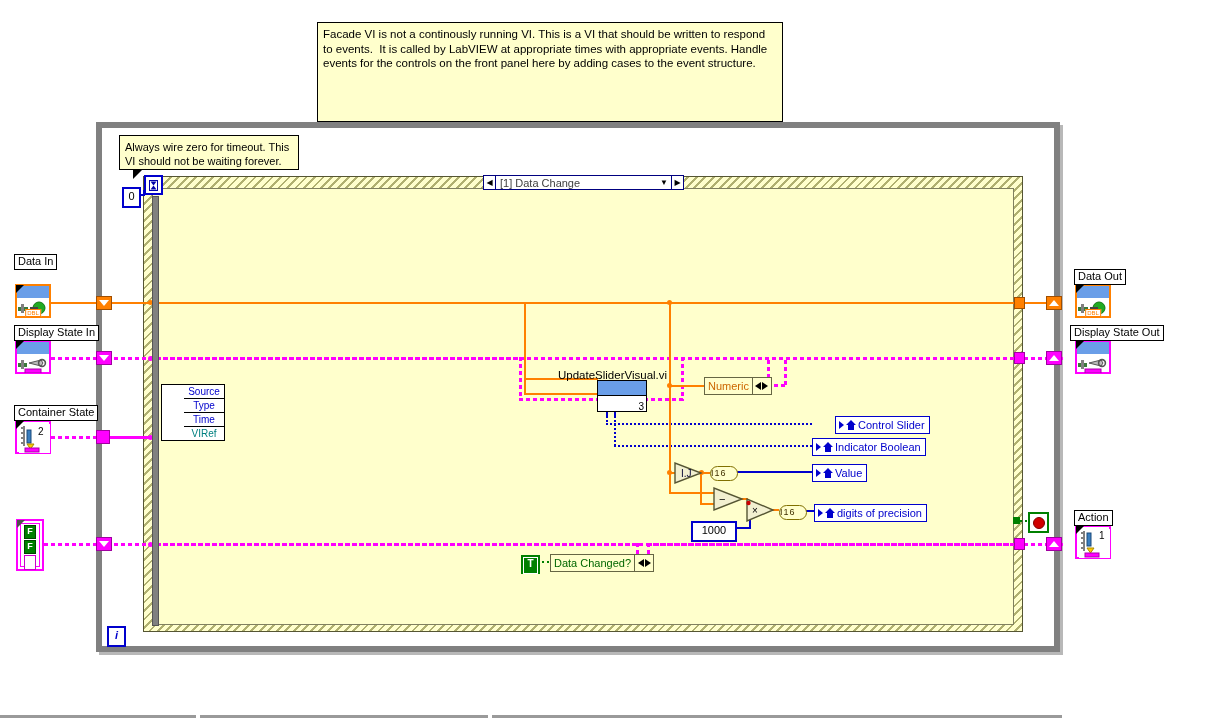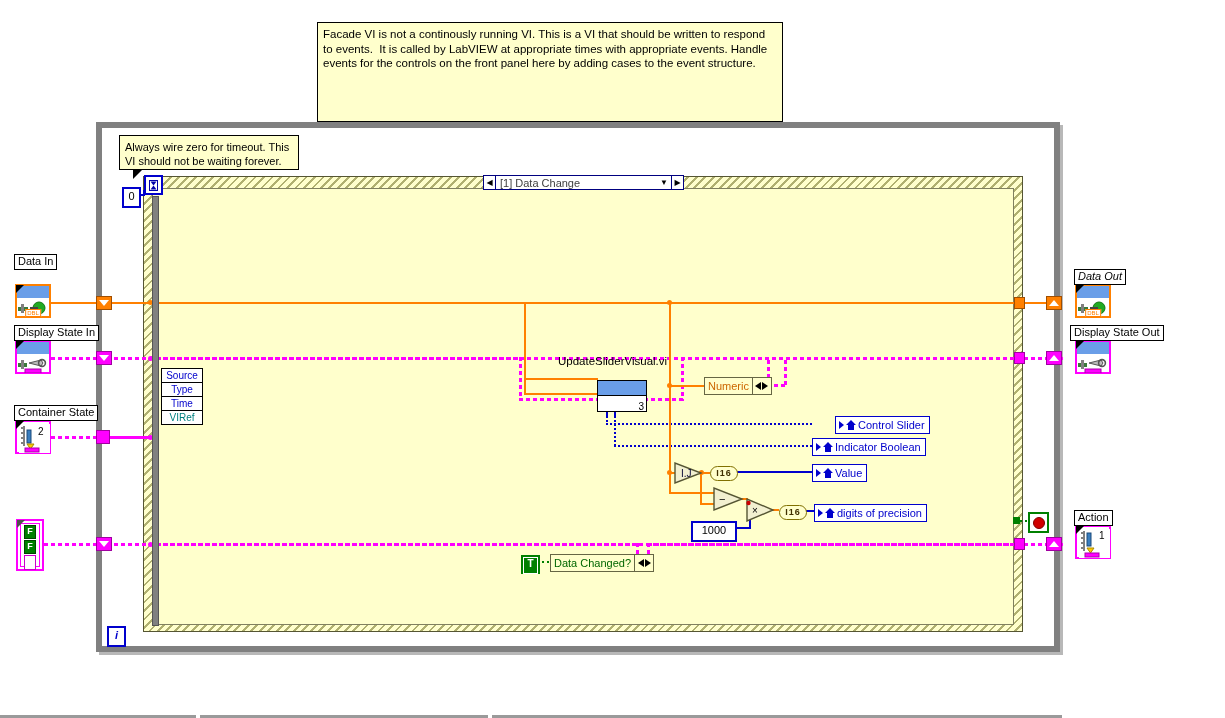--- a/index.html
+++ b/index.html
@@ -326,25 +326,24 @@
     z-index: 26;
   }
 
   
   .i16 {
     position: absolute;
     background: #ffffcc;
     border: 1px solid #807000;
     border-radius: 8px;
     font-size: 9px;
-    font-weight: bold;
+    font-weight: normal;
     color: #403000;
     height: 13px;
     line-height: 12px;
-    text-align: center;
     z-index: 27;
     letter-spacing: 1px;
   }
 
   
   .fn-tri {
     position: absolute;
     z-index: 26;
   }
   .fn-tri svg { display:block; }
@@ -461,21 +460,21 @@
       <path d="M1.5 9.5 L7.5 9.5 L4.5 5.5 Z" fill="#0000aa"></path>
     </svg>
   </div>
   <div class="zeroconst" style="left:122px; top:187px;">0</div>
 
   <div class="wire w-blue" style="left:137px; top:194px; width:8px; height:2px;"></div>
   <div class="wire w-blue" style="left:143px; top:190px; width:2px; height:6px;"></div>
 
   <div class="evt-sidebar" style="left:152px; top:196px; height:428px;"></div>
 
-  <div class="evtdata" style="left:161px; top:368px;">
+  <div class="evtdata" style="left:161px; top:384px;padding-left:22px;">
     <div>Source</div>
     <div>Type</div>
     <div>Time</div>
     <div>VIRef</div>
   </div>
 
   <div class="term-label" style="left:14px; top:254px;">Data In</div>
   <div class="term term-dbl" style="left:15px; top:284px; width:36px; height:34px;">
     <div class="blackcorner"></div>
     <div class="icon-top"></div>
@@ -547,21 +546,21 @@
   <div class="tunnel tun-sq-m" style="left:96px; top:430px; width:14px; height:14px;"></div>
   <div class="tunnel tun-box-m" style="left:96px; top:537px; width:16px; height:14px;">
     <div class="glyph-dn"></div>
   </div>
 
   <div class="junc junc-o" style="left:148px; top:300px;"></div>
   <div class="junc junc-m" style="left:148px; top:356px;"></div>
   <div class="junc junc-m" style="left:148px; top:435px;"></div>
   <div class="junc junc-m" style="left:148px; top:542px;"></div>
 
-  <div class="term-label" style="left:1074px; top:269px;font-style:italic;">Data Out</div>
+  <div class="term-label" style="left:1074px; top:269px;">Data Out</div>
   <div class="term term-dbl" style="left:1075px; top:284px; width:36px; height:34px;">
     <div class="blackcorner"></div>
     <div class="icon-top"></div>
     <div class="icon-bot">
       <svg width="32" height="18" viewBox="0 0 32 18">
         <rect x="1" y="9" width="10" height="4" fill="#3a7a3a"></rect>
         <rect x="4" y="6" width="3" height="9" fill="#808080"></rect>
         <circle cx="22" cy="10" r="6" fill="#22aa22" stroke="#117711"></circle>
         <rect x="13" y="9" width="8" height="3" fill="#444444"></rect>
       </svg>
@@ -642,21 +641,21 @@
   <div class="wire-dash-v-mag" style="left:784px; top:360px; width:3px; height:27px;"></div>
 
   <div class="wire-dash-mag" style="left:110px; top:436px; width:42px; height:3px;"></div>
 
   <div class="wire-dash-mag" style="left:150px; top:543px; width:488px; height:3px;"></div>
   <div class="wire-dash-v-mag" style="left:636px; top:543px; width:3px; height:22px;"></div>
   <div class="wire-dash-mag" style="left:636px; top:562px; width:14px; height:3px;"></div>
   <div class="wire-dash-mag" style="left:648px; top:543px; width:368px; height:3px;"></div>
   <div class="wire-dash-v-mag" style="left:647px; top:543px; width:3px; height:22px;"></div>
 
-  <div class="subvi-label" style="left:558px; top:355px;">UpdateSliderVisual.vi</div>
+  <div class="subvi-label" style="left:558px; top:369px;">UpdateSliderVisual.vi</div>
   <div class="subvi" style="left:597px; top:380px; width:48px; height:30px;">
     <div class="subvi-top"></div>
     <div class="subvi-num">3</div>
   </div>
 
   <div class="wire w-blue" style="left:606px; top:410px; width:2px; height:7px;"></div>
   <div class="wire w-blue" style="left:614px; top:410px; width:2px; height:7px;"></div>
 
   <div class="localvar" style="left:704px; top:377px;">
     <div class="name orange">Numeric</div>

